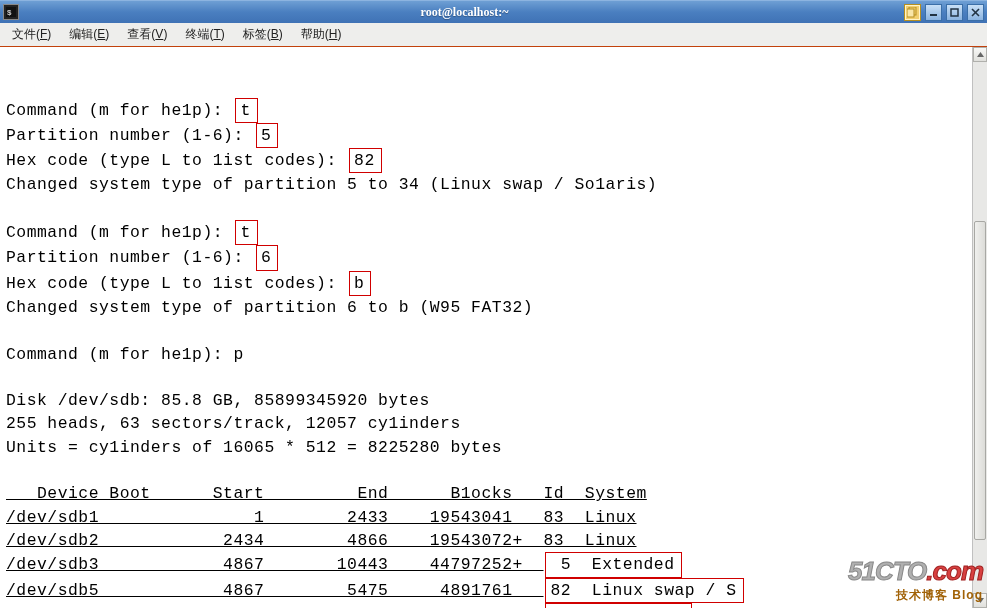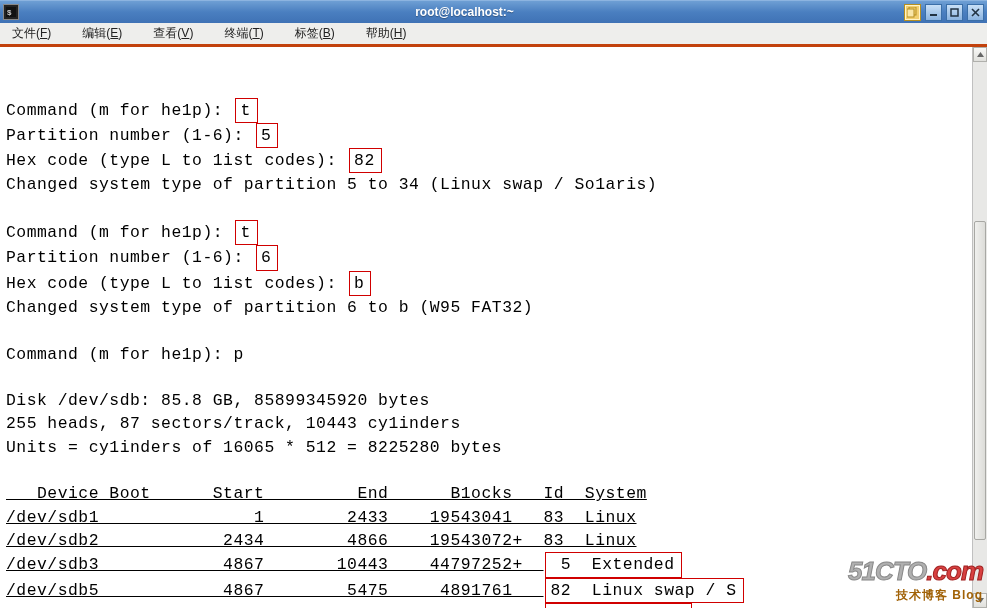--- a/index.html
+++ b/index.html
@@ -27,40 +27,41 @@
     background: #222;
     border: 1px solid #888;
     margin-right: 6px;
     display:flex; align-items:center; justify-content:center;
   }
   .title-text {
     flex: 1;
     text-align: center;
     font-size: 12px;
     text-shadow: 0 1px 1px rgba(0,0,0,0.3);
+    font-family: Liberation Serif, serif;
   }
   .title-right { display:flex; gap:4px; align-items:center; }
   .tb-btn {
     width:17px; height:17px;
     display:flex; align-items:center; justify-content:center;
     font-size:11px;
     cursor:pointer;
   }
   .tb-sheet { background:#f2cf70; border:1px solid #b58f20; box-shadow: inset 0 0 0 1px #fff3c8; }
   .tb-min { background: linear-gradient(to bottom,#c9e0f7,#8ab3e0); border:1px solid #3b6fa8; }
   .tb-max { background: linear-gradient(to bottom,#c9e0f7,#8ab3e0); border:1px solid #3b6fa8; }
   .tb-close { background: linear-gradient(to bottom,#c9e0f7,#8ab3e0); border:1px solid #3b6fa8; }
   .menubar {
     height: 24px;
     background: #eeeeec;
-    border-bottom: 3px solid #c2410c;
+    border-bottom: 1px solid #c2410c;
     display:flex;
     align-items:center;
     padding: 0 6px;
-    gap: 19px;
+    gap: 6px;
     font-size: 12px;
     color:#222;
   }
   .menu-item {
     padding: 3px 6px;
     cursor: pointer;
   }
   .menu-item u { text-decoration: underline; }
   .content-wrapper {
     display:flex;
@@ -184,21 +185,21 @@
 <span>Changed system type of partition 5 to 34 (Linux swap / So1aris)</span>
 <span> </span>
 <span><span>Command (m for he1p): </span><span class="redbox">t</span></span>
 <span><span>Partition number (1-6): </span><span class="redbox">6</span></span>
 <span><span>Hex code (type L to 1ist codes): </span><span class="redbox">b</span></span>
 <span>Changed system type of partition 6 to b (W95 FAT32)</span>
 <span> </span>
 <span><span>Command (m for he1p): </span><span>p</span></span>
 <span> </span>
 <span>Disk /dev/sdb: 85.8 GB, 85899345920 bytes</span>
-<span>255 heads, 87 sectors/track, 10443 cy1inders</span>
+<span>255 heads, 63 sectors/track, 12057 cy1inders</span>
 <span>Units = cy1inders of 16065 * 512 = 8225280 bytes</span>
 <span> </span>
 <span class="table-row">   Device Boot      Start         End      B1ocks   Id  System</span>
 <span class="table-row">/dev/sdb1               1        2433    19543041   83  Linux</span>
 <span class="table-row">/dev/sdb2            2434        4866    19543072+  83  Linux</span>
 <span class="table-row"><span>/dev/sdb3            4867       10443    44797252+  </span><span class="redbox"> 5  Extended</span></span>
 <span class="table-row"><span>/dev/sdb5            4867        5475     4891761   </span><span class="redbox">82  Linux swap / S</span></span>
 <span class="table-row"><span>/dev/sdb6            5476        6692     9775521   </span><span class="redbox"> b  W95 FAT32</span></span>
   </div>
 

